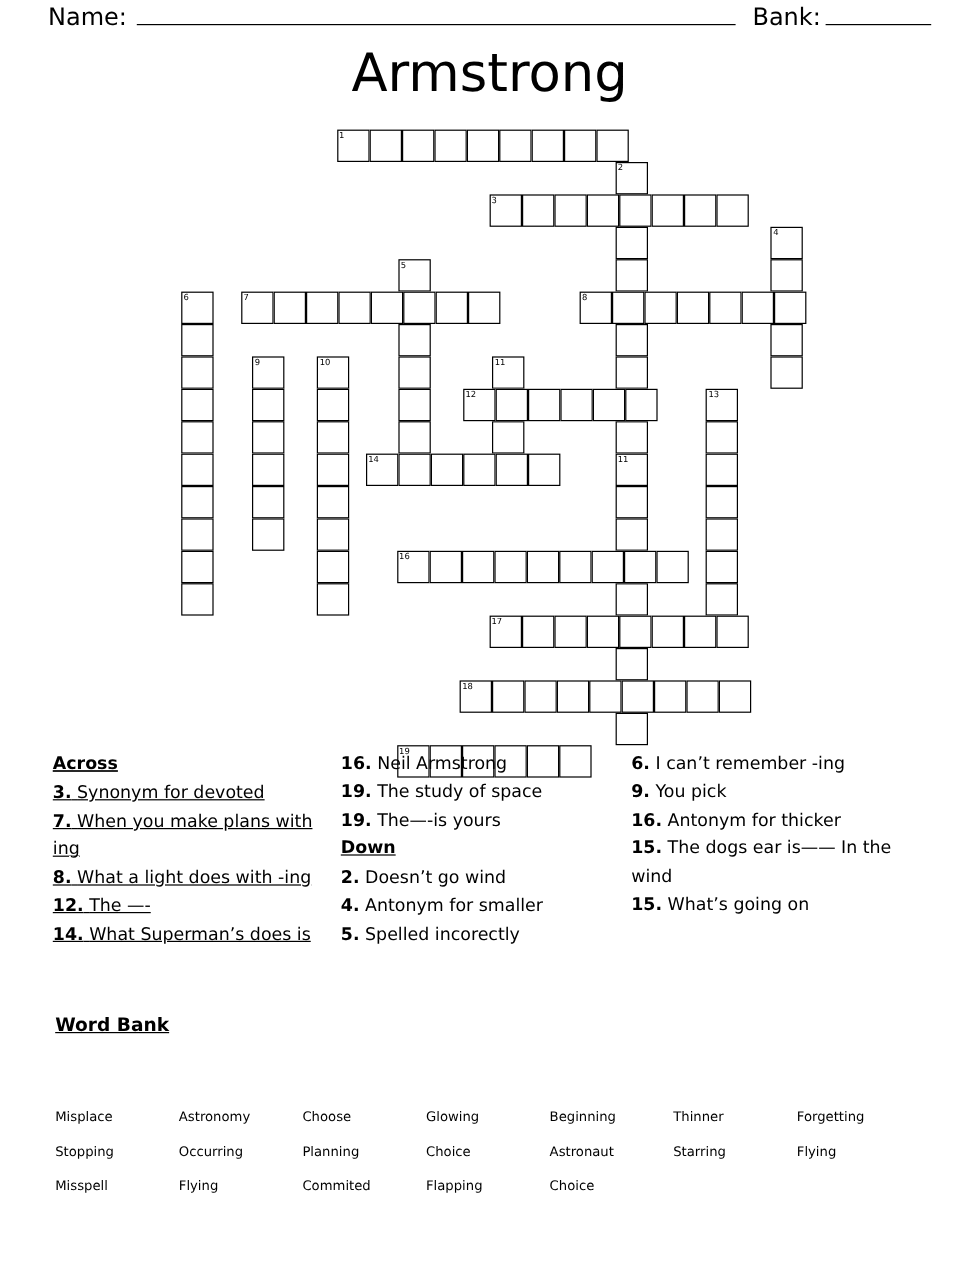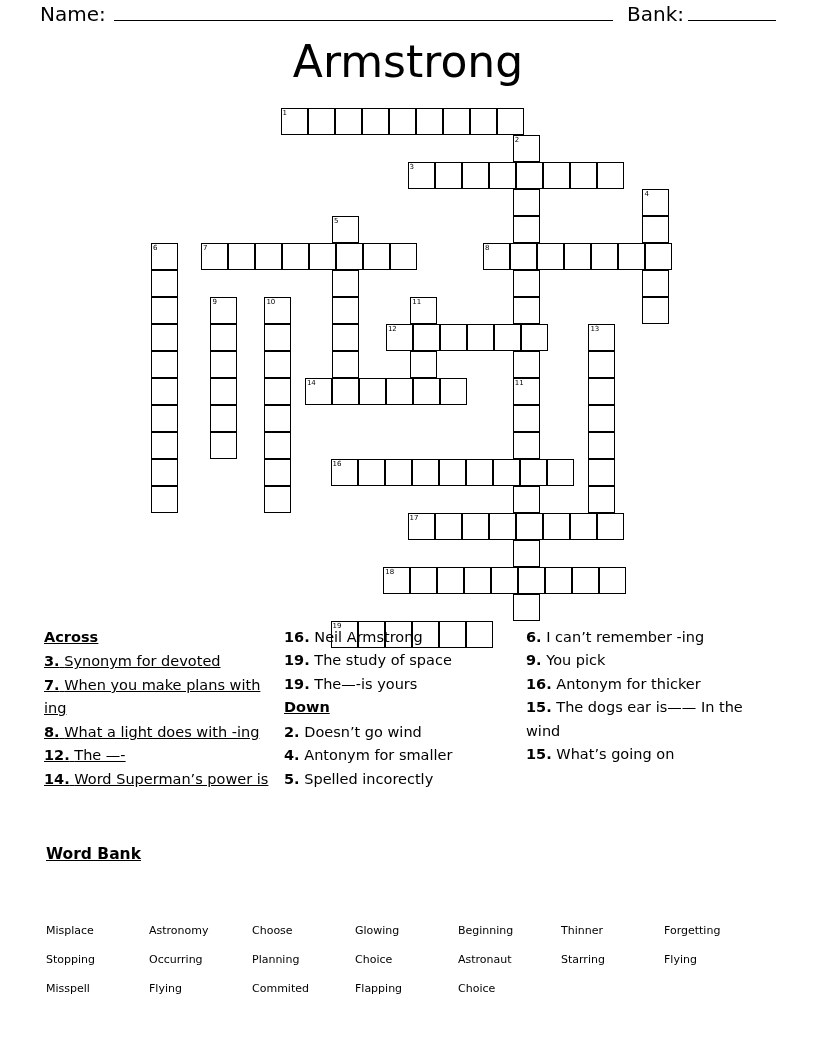--- a/index.html
+++ b/index.html
@@ -334,21 +334,21 @@
       <div class="cell" style="left: 465.55px; top: 621px;"></div>
     </div>
 
   <div class="clues">
     <div class="clue-col col1">
       <div class="clue-heading">Across</div>
       <div class="clue"><b>3.</b> <span>Synonym for devoted</span></div>
       <div class="clue"><b>7.</b> <span>When you make plans with ing</span></div>
       <div class="clue"><b>8.</b> <span>What a light does with -ing</span></div>
       <div class="clue"><b>12.</b> <span>The —-</span></div>
-      <div class="clue"><b>14.</b> <span>Word Superman’s power is</span></div>
+      <div class="clue"><b>14.</b> <span>What Superman’s does is</span></div>
     </div>
 
     <div class="clue-col col2">
       <div class="clue"><b>16.</b> <span>Neil Armstrong</span></div>
       <div class="clue"><b>19.</b> <span>The study of space</span></div>
       <div class="clue"><b>19.</b> <span>The—-is yours</span></div>
       <div class="clue-heading">Down</div>
       <div class="clue"><b>2.</b> <span>Doesn’t go wind</span></div>
       <div class="clue"><b>4.</b> <span>Antonym for smaller</span></div>
       <div class="clue"><b>5.</b> <span>Spelled incorectly</span></div>

